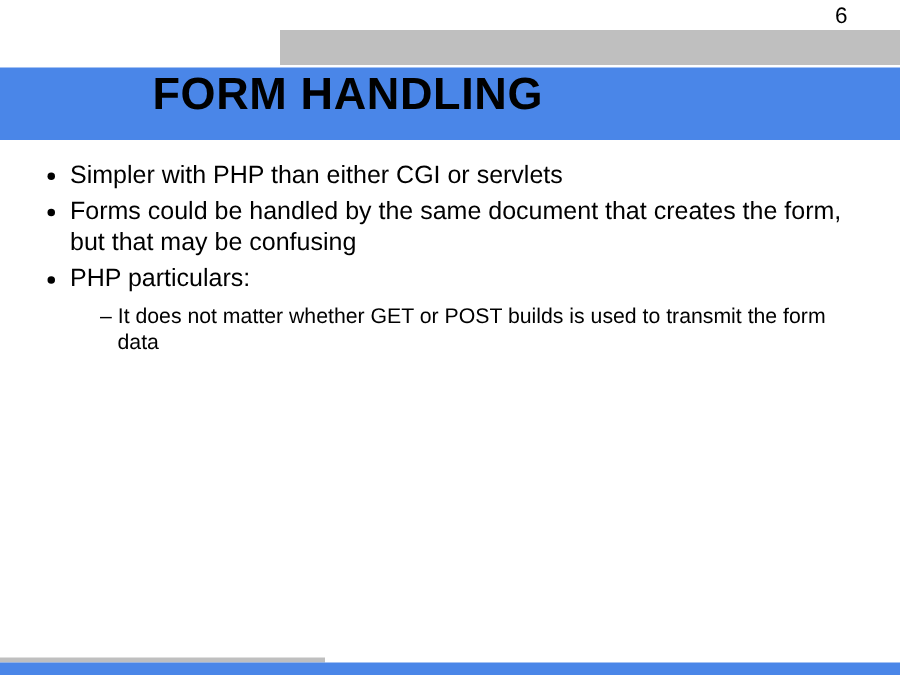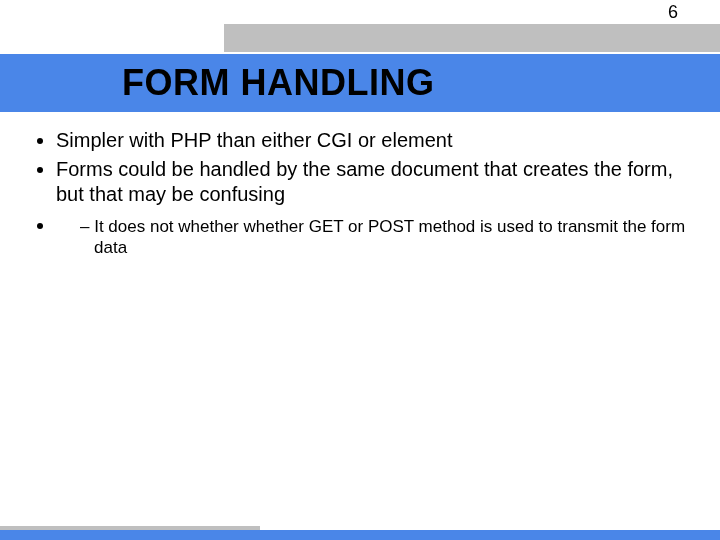--- a/index.html
+++ b/index.html
@@ -1,20 +1,20 @@
 <!DOCTYPE html>
 <html><head>
 <meta charset="utf-8">
 <style>
   * { margin: 0; padding: 0; box-sizing: border-box; }
   html, body { width: 720px; height: 540px; font-family: Arial, Helvetica, sans-serif; background: #fff; overflow: hidden; }
   .slide { width: 720px; height: 540px; position: relative; }
   .top-grey-bar { position: absolute; top: 24px; left: 224px; width: 496px; height: 28px; background: #bfbfbf; }
   .page-number { position: absolute; top: 2px; right: 42px; font-size: 18px; color: #000; }
-  .title-band { position: absolute; top: 54px; left: 0; width: 720px; height: 58px; background: #4a86e8; display: flex; align-items: center; }
+  .title-band { position: absolute; top: 54px; left: 0; width: 720px; height: 58px; background: #4a86e8; display: flex; align-items: flex-start; }
   .title-text { font-size: 36px; font-weight: bold; color: #000; margin-left: 122px; letter-spacing: 0.5px; }
   .content { position: absolute; top: 128px; left: 28px; right: 28px; color: #000; }
   ul.outer { list-style: disc; padding-left: 28px; }
   ul.outer > li { font-size: 20px; line-height: 1.25; margin-bottom: 4px; }
   ul.inner { list-style: none; padding-left: 24px; margin-top: 6px; }
   ul.inner > li { font-size: 17px; line-height: 1.25; margin-bottom: 4px; text-indent: -14px; padding-left: 14px; }
   ul.inner > li::before { content: "– "; }
   .footer-bar { position: absolute; bottom: 0; left: 0; width: 720px; height: 10px; background: #4a86e8; }
   .footer-grey { position: absolute; bottom: 10px; left: 0; width: 260px; height: 4px; background: #bfbfbf; }
 </style>
@@ -24,25 +24,26 @@
 
   <div class="page-number">6</div>
   <div class="top-grey-bar"></div>
 
   <div class="title-band">
     <div class="title-text">FORM HANDLING</div>
   </div>
 
   <div class="content">
     <ul class="outer">
-      <li>Simpler with PHP than either CGI or element</li>
+      <li>Simpler with PHP than either CGI or servlets</li>
       <li>Forms could be handled by the same document that creates the form, but that may be confusing</li>
       <li>
+        <span>PHP particulars:</span>
         <ul class="inner">
-          <li>It does not whether whether GET or POST method is used to transmit the form data</li>
+          <li>It does not matter whether GET or POST builds is used to transmit the form data</li>
         </ul>
       </li>
     </ul>
   </div>
 
   <div class="footer-grey"></div>
   <div class="footer-bar"></div>
 </div>
 
 </body></html>

